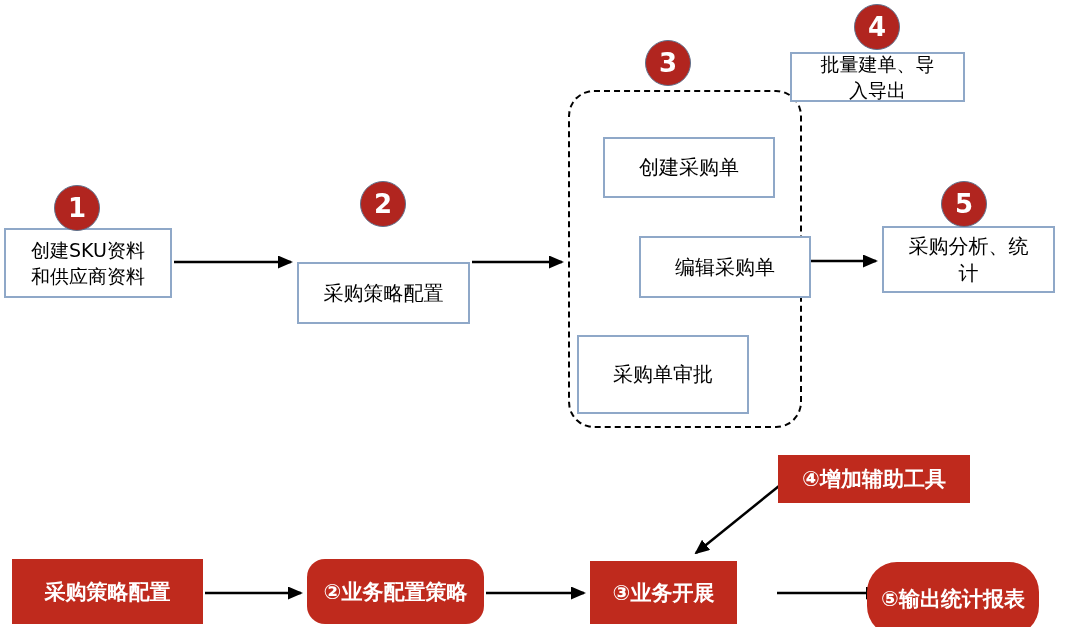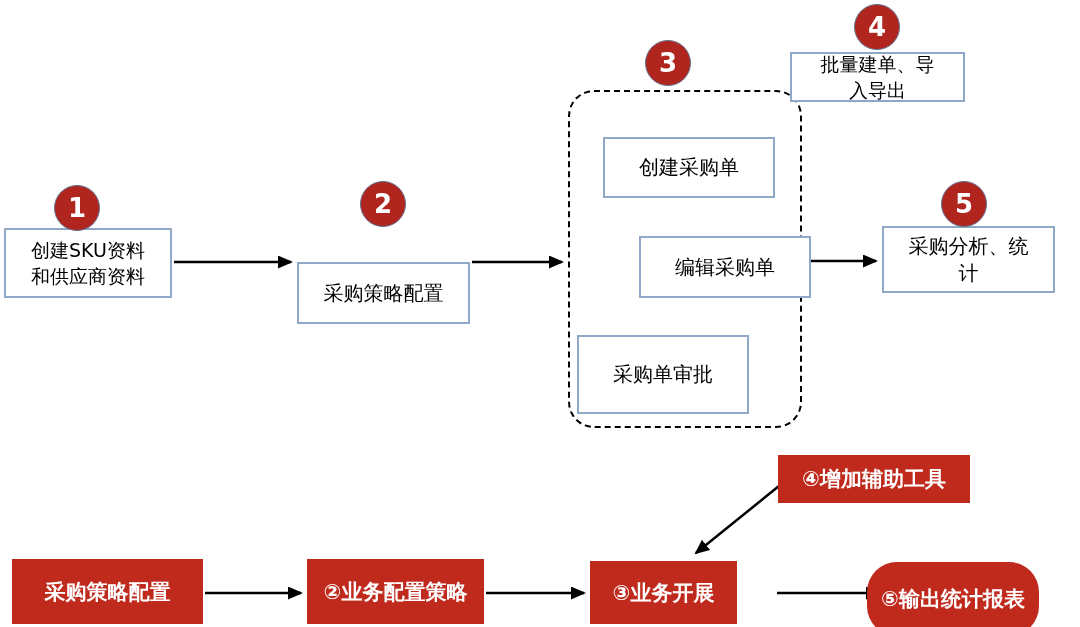--- a/index.html
+++ b/index.html
@@ -87,21 +87,21 @@
   .pos-box2 { left: 297px; top: 229px; width: 173px; height: 62px; margin-top: 33px; }
   .pos-boxA { left: 603px; top: 137px; width: 172px; height: 61px; }
   .pos-boxB { left: 603px; top: 236px; width: 172px; height: 62px; margin-left: 36px; }
   .pos-boxC { left: 577px; top: 335px; width: 172px; height: 79px; }
   .pos-box4 { left: 790px; top: 52px;  width: 175px; height: 50px; z-index: 4; font-size: 19px; line-height: 26px; }
   .pos-box5 { left: 882px; top: 226px; width: 173px; height: 67px; }
   .pos-box1 { font-size: 19px; line-height: 26px; }
 
   
   .pos-stage1 { left: 12px;  top: 559px; width: 191px; height: 65px; }
-  .pos-stage2 { left: 307px; top: 559px; width: 177px; height: 65px; }
+  .pos-stage2 { left: 307px; top: 559px; width: 177px; height: 65px; border-radius: 18px; }
   .pos-stage3 { left: 590px; top: 561px; width: 147px; height: 63px; }
   .pos-stage4 { left: 778px; top: 455px; width: 192px; height: 48px; }
   .pos-stage5 { left: 867px; top: 562px; width: 172px; height: 74px; border-radius: 30px; }
 </style>
 </head>
 <body>
 
 <div class="canvas">
 
   <svg class="arrows" viewBox="0 0 1080 627" xmlns="http://www.w3.org/2000/svg">

